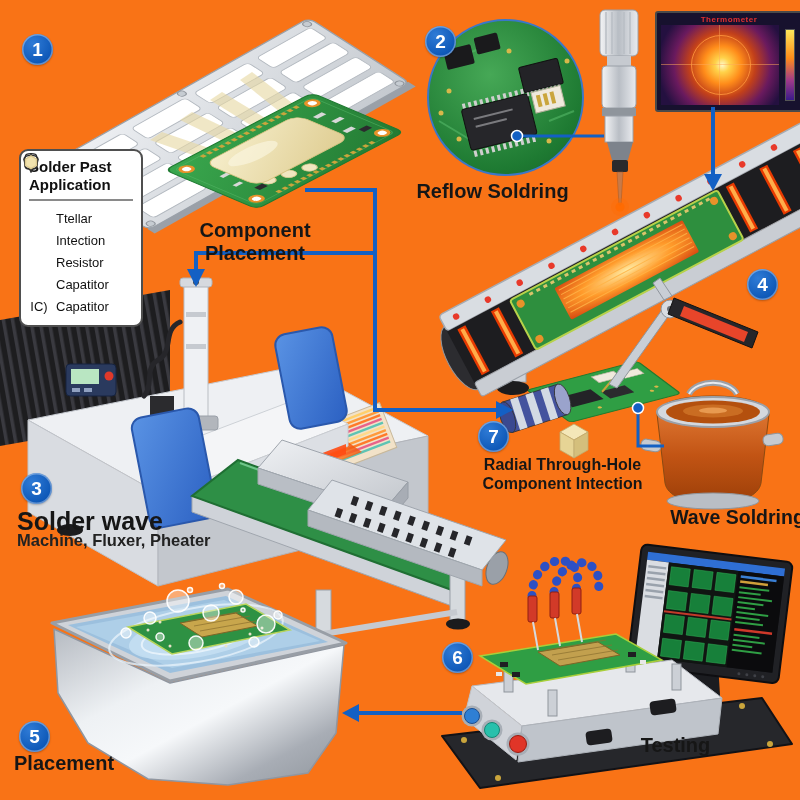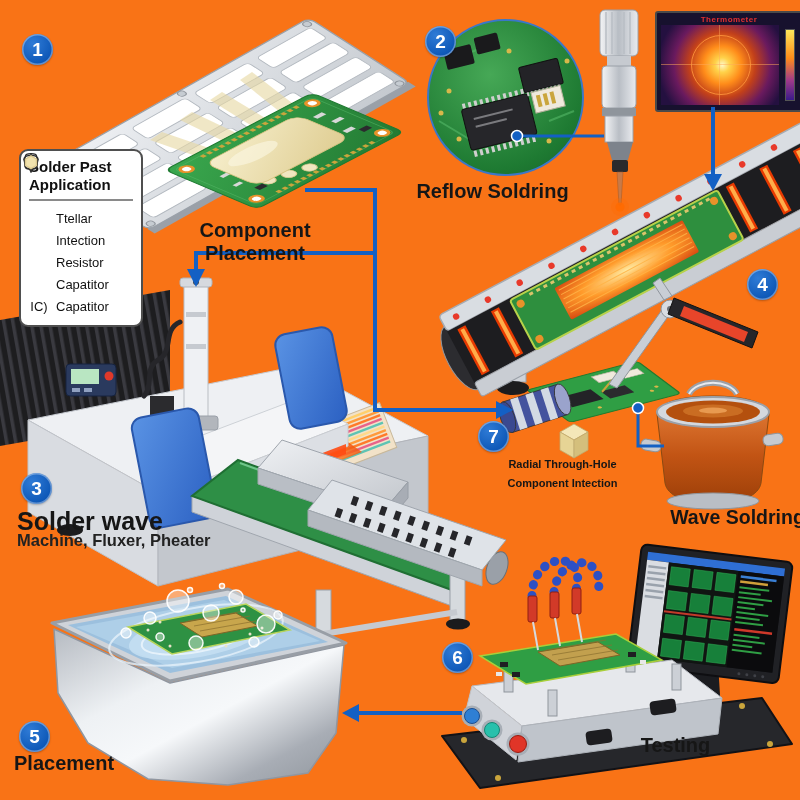--- a/index.html
+++ b/index.html
@@ -606,21 +606,21 @@
 <div class="badge" style="left:21px;top:473px">3</div>
 <div class="badge" style="left:747px;top:269px">4</div>
 <div class="badge" style="left:19px;top:721px">5</div>
 <div class="badge" style="left:442px;top:642px">6</div>
 <div class="badge" style="left:478px;top:421px">7</div>
 
 <div class="lbl center" style="left:405px;top:180px;width:175px;font-size:20px">Reflow Soldring</div>
 <div class="lbl center" style="left:150px;top:219px;width:210px;font-size:20px">Component Placement</div>
 <div class="lbl" style="left:17px;top:507px;font-size:25px">Solder wave</div>
 <div class="sublbl" style="left:17px;top:531px;font-size:16.5px">Machine, Fluxer, Pheater</div>
-<div class="lbl center" style="left:470px;top:455px;width:185px;font-size:11px;line-height:19px">
+<div class="lbl center" style="left:470px;top:455px;width:185px;font-size:16px;line-height:19px">
   <div>Radial Through-Hole</div>
   <div>Component Intection</div>
 </div>
 <div class="lbl center" style="left:660px;top:506px;width:155px;font-size:19.5px">Wave Soldring</div>
 <div class="lbl" style="left:14px;top:752px;font-size:20px">Placement</div>
 <div class="lbl center" style="left:618px;top:734px;width:115px;font-size:20px">Testing</div>
 
 <div class="legend">
   <div class="legend-title">
     <div>Solder Past</div>

